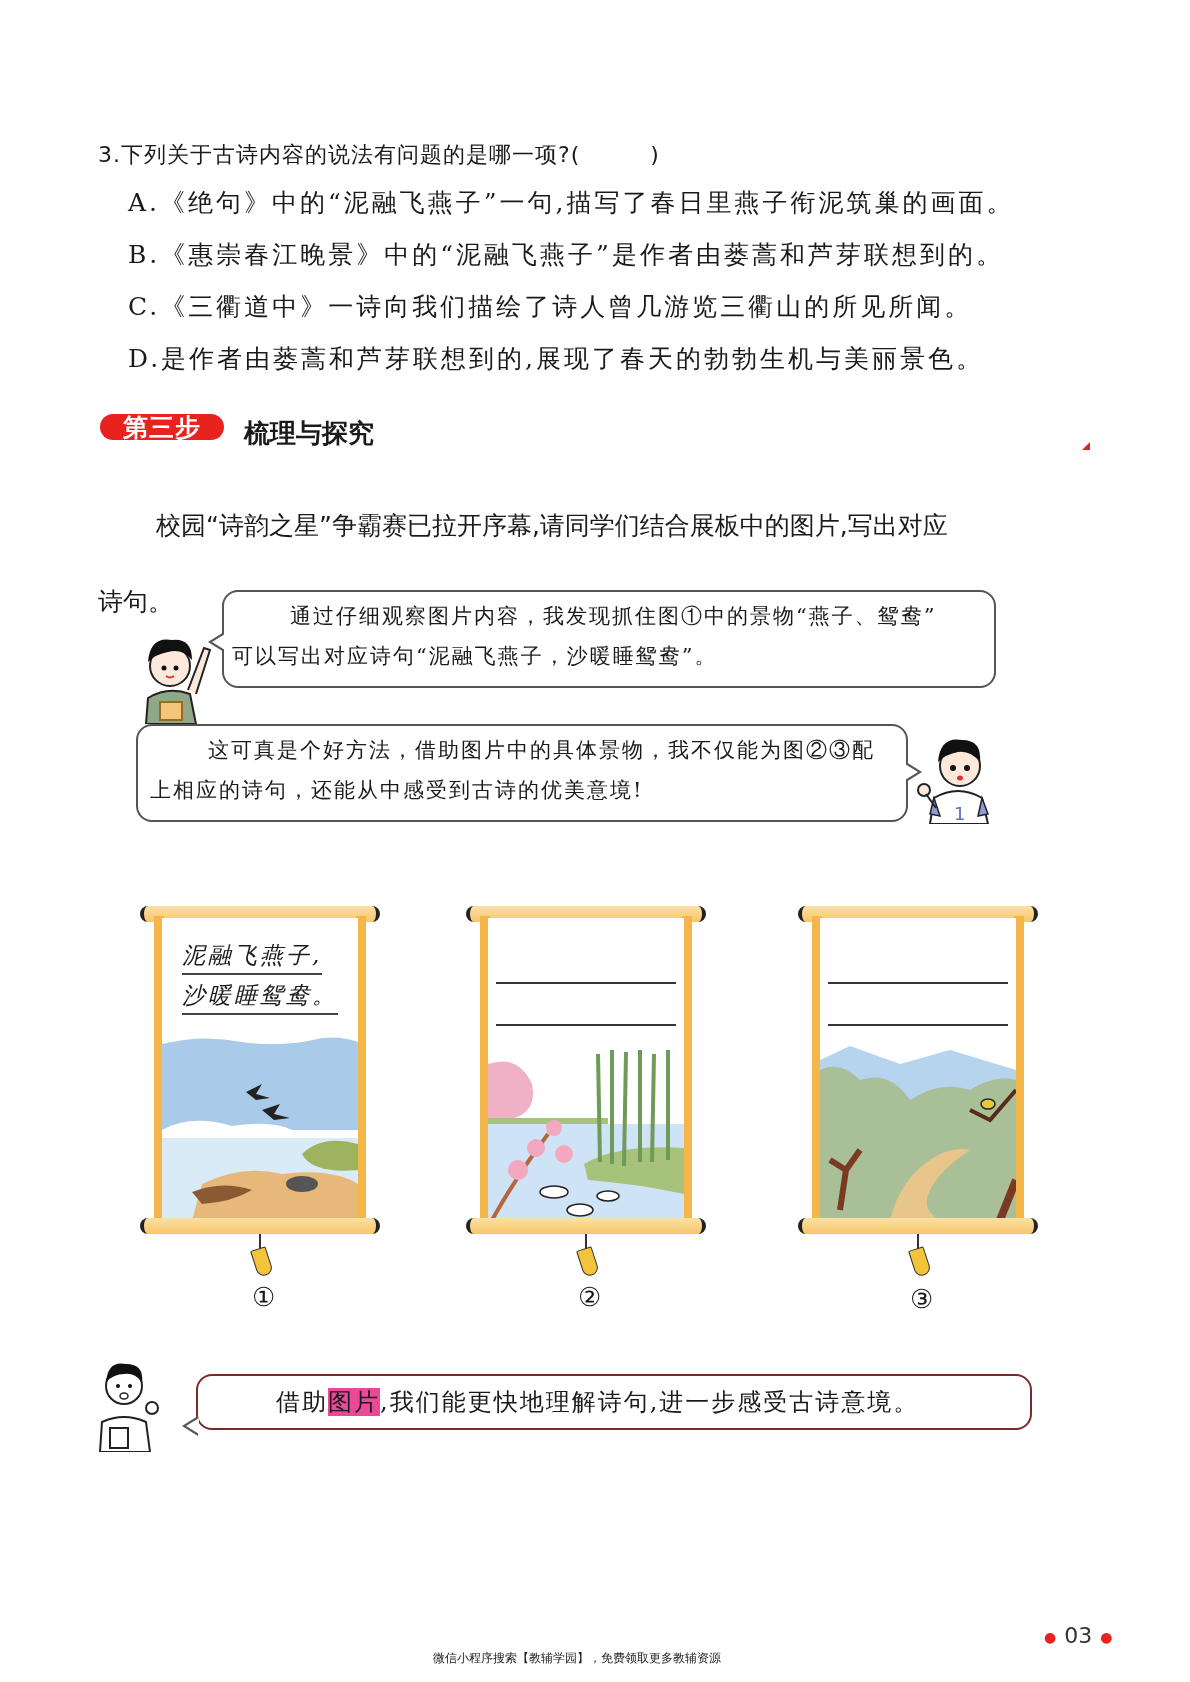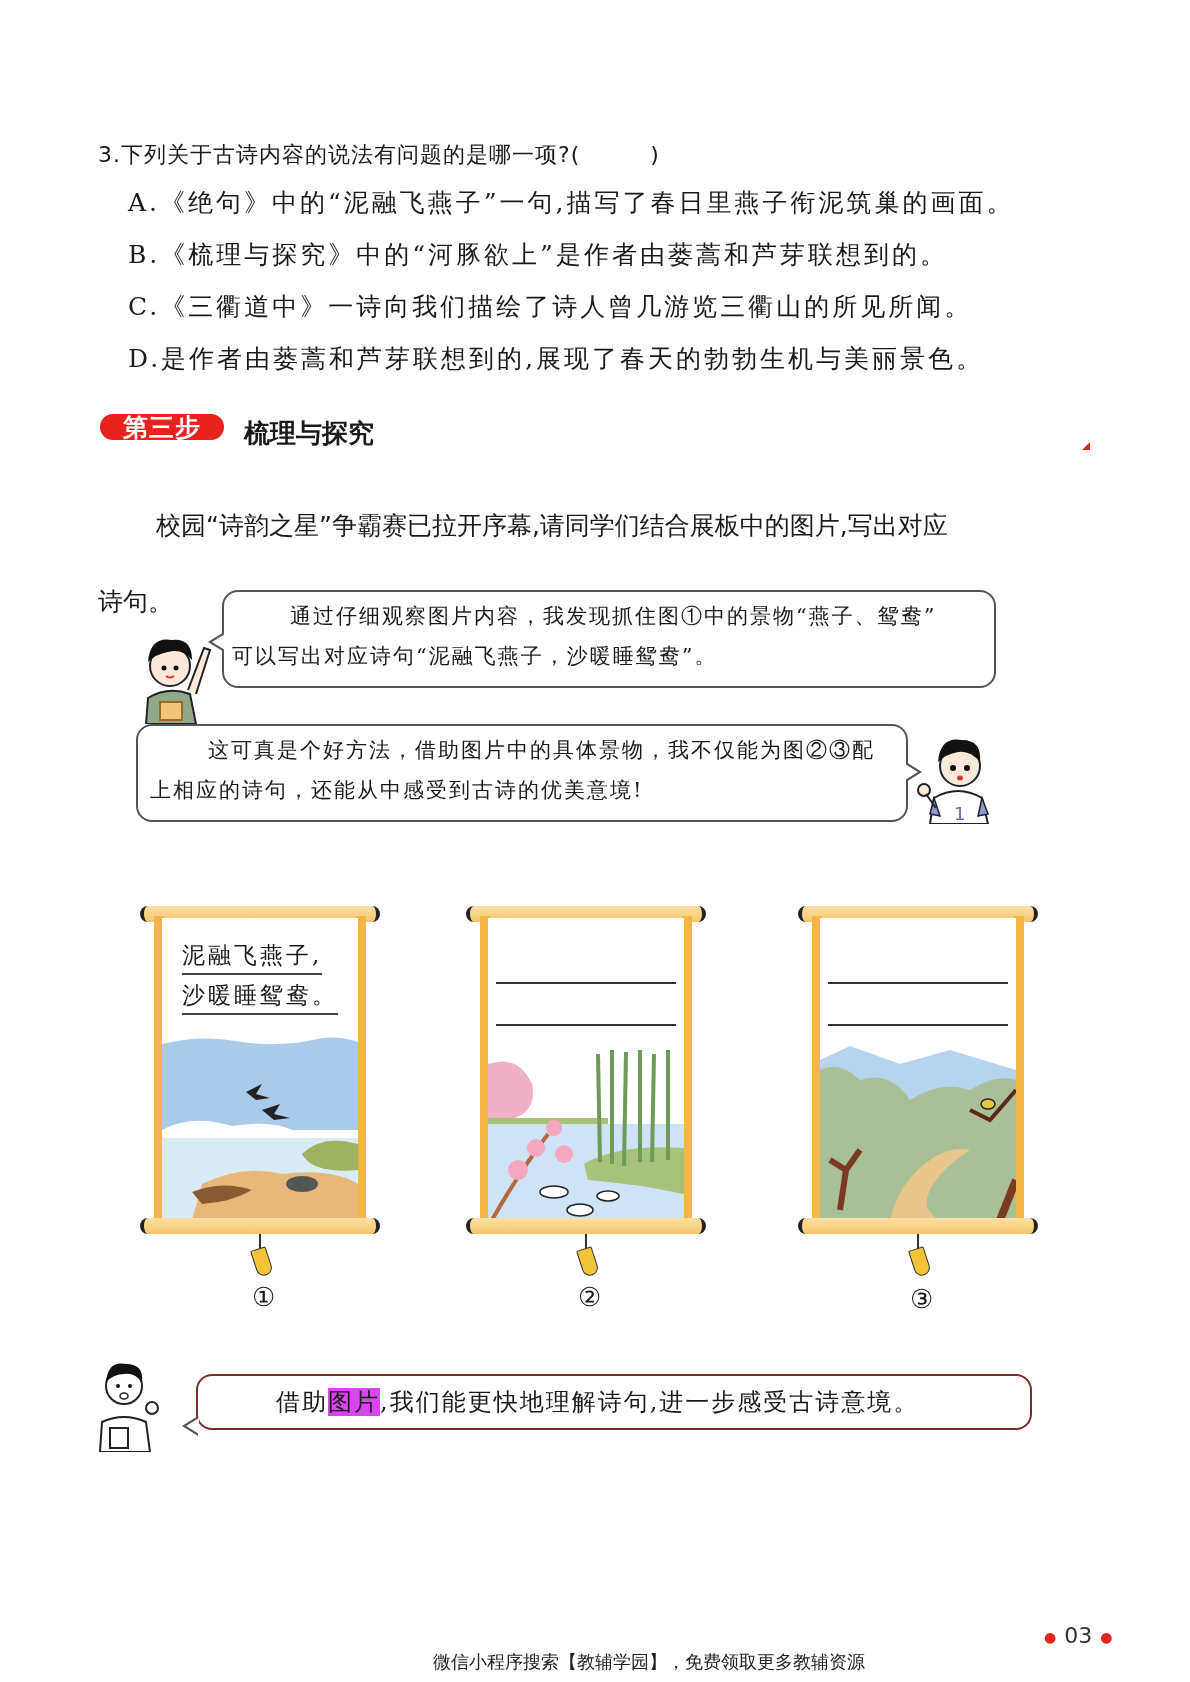--- a/index.html
+++ b/index.html
@@ -68,40 +68,40 @@
   }
   .blank-line { position: absolute; left: 8px; width: 180px; height: 0; border-top: 2px solid #333; }
   .art { position: absolute; left: 0; width: 196px; bottom: 0; }
   .tassel-cord { position: absolute; width: 2px; height: 16px; background: #333; }
   .tassel {
     position: absolute; width: 14px; height: 26px; background: #f3c43a; border: 1.5px solid #333;
     border-radius: 2px 2px 10px 10px; transform: rotate(-18deg);
   }
   .circle-num { font-size: 26px; }
 
-  .hl { background: #d946ef; }
+  .hl { background: #ec4899; }
   .bubble-bottom { border-color: #7a2a2a; }
 
   .page-num { left: 1036px; top: 1623px; font-size: 22px; color: #333; }
   .page-num .dot { color: #e8231e; font-size: 14px; vertical-align: middle; margin: 0 8px; }
-  .footer { left: 433px; top: 1650px; font-size: 18px; color: #222; }
+  .footer { left: 433px; top: 1650px; font-size: 12px; color: #222; }
 
   .kid svg { display: block; }
 </style>
 </head>
 <body>
 
 <div class="abs q-title sans">
   <span>3.</span><span>下列关于古诗内容的说法有问题的是哪一项?(</span><span class="paren"></span><span>)</span>
 </div>
 <div class="abs opt" style="top:186px">
   <span>A.</span><span>《绝句》中的“泥融飞燕子”一句,描写了春日里燕子衔泥筑巢的画面。</span>
 </div>
 <div class="abs opt" style="top:238px">
-  <span>B.</span><span>《梳理与探究》中的“河豚欲上”是作者由蒌蒿和芦芽联想到的。</span>
+  <span>B.</span><span>《惠崇春江晚景》中的“泥融飞燕子”是作者由蒌蒿和芦芽联想到的。</span>
 </div>
 <div class="abs opt" style="top:290px">
   <span>C.</span><span>《三衢道中》一诗向我们描绘了诗人曾几游览三衢山的所见所闻。</span>
 </div>
 <div class="abs opt" style="top:342px">
   <span>D.</span><span>是作者由蒌蒿和芦芽联想到的,展现了春天的勃勃生机与美丽景色。</span>
 </div>
 
 <div class="abs step-badge sans">第三步</div>
 <div class="abs step-title sans">梳理与探究</div>
@@ -142,21 +142,21 @@
     <circle cx="44" cy="38" r="20" fill="#fde9dc" stroke="#222" stroke-width="2"></circle>
     <path d="M22 34 Q24 8 46 12 Q66 12 64 34 Q54 22 42 24 Q30 26 22 34 Z" fill="#111"></path>
     <circle cx="37" cy="40" r="3" fill="#111"></circle>
       <circle cx="51" cy="40" r="3" fill="#111"></circle>
     <ellipse cx="44" cy="50" rx="3" ry="2.5" fill="#d33"></ellipse>
     <circle cx="8" cy="62" r="6" fill="#fde9dc" stroke="#222" stroke-width="2"></circle>
     <path d="M10 66 L20 80" stroke="#222" stroke-width="2"></path>
   </svg>
 </div>
 
-<div class="abs scroll" style="left:140px; top:906px;">
+<div class="abs scroll" style="left:140px; top:906px;font-style:italic;">
   <div class="rod" style="top:0"></div>
   <div class="rail" style="left:14px"></div>
     <div class="rail" style="left:216px"></div>
   <div class="paper">
     <div class="poem-line serif" style="top:22px">泥融飞燕子,</div>
     <div class="poem-line serif" style="top:62px">沙暖睡鸳鸯。</div>
     <svg class="art" height="186" viewBox="0 0 196 186">
       <path d="M0 10 Q40 0 80 8 Q120 14 160 4 Q180 2 196 8 L196 100 L0 100 Z" fill="#a9cbe9"></path>
       <path d="M0 96 Q30 80 70 92 Q110 86 130 96 L196 96 L196 110 L0 110 Z" fill="#fff"></path>
       <rect x="0" y="104" width="196" height="82" fill="#d8ebf6"></rect>

